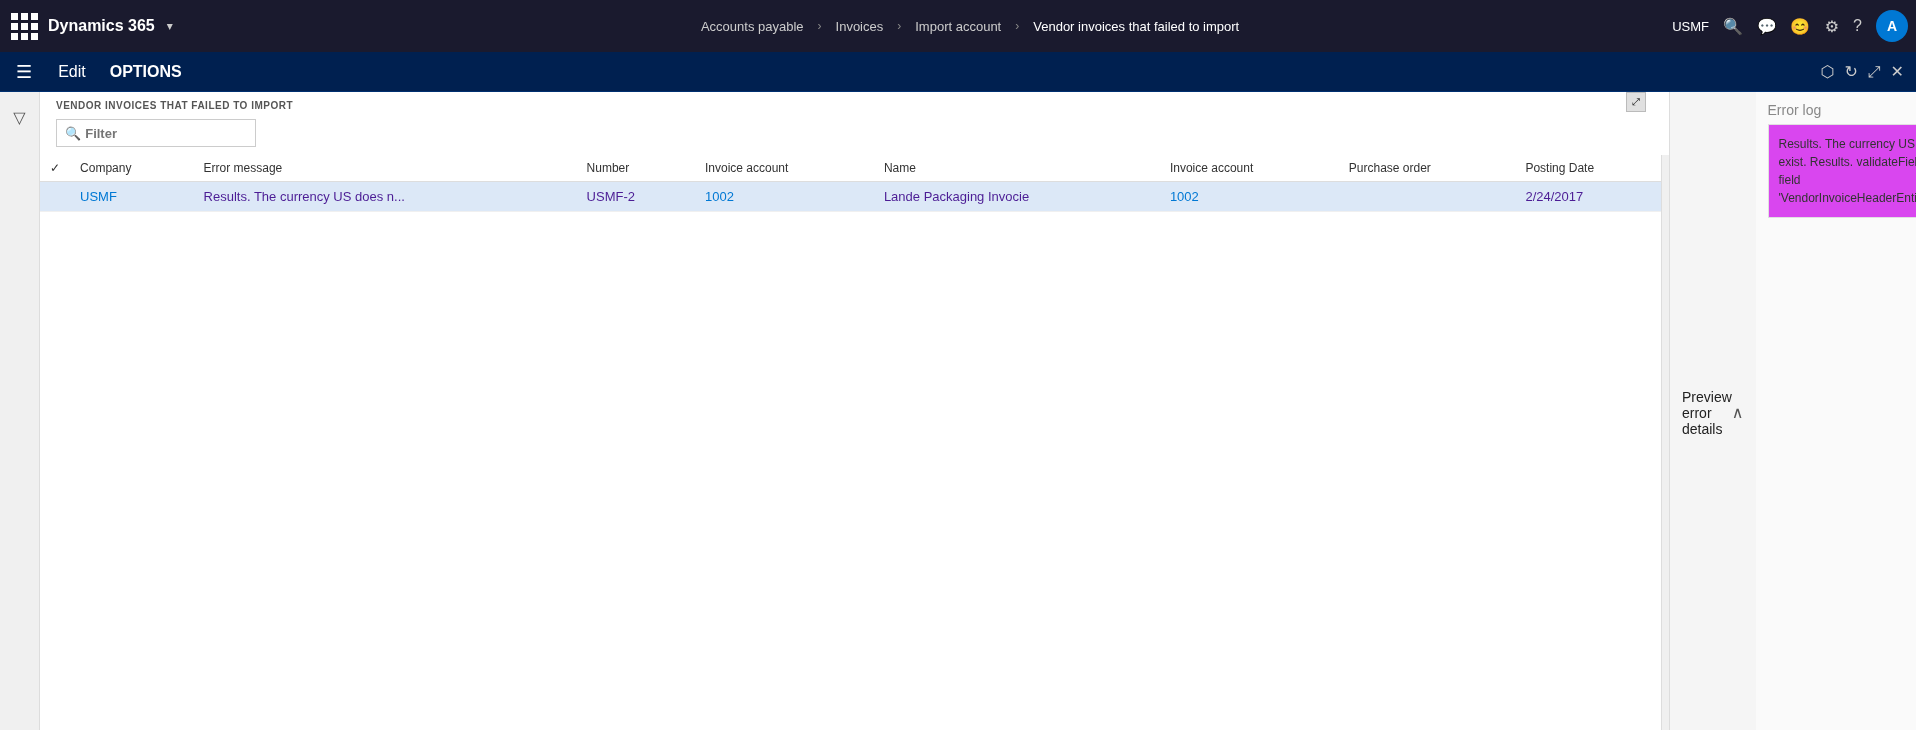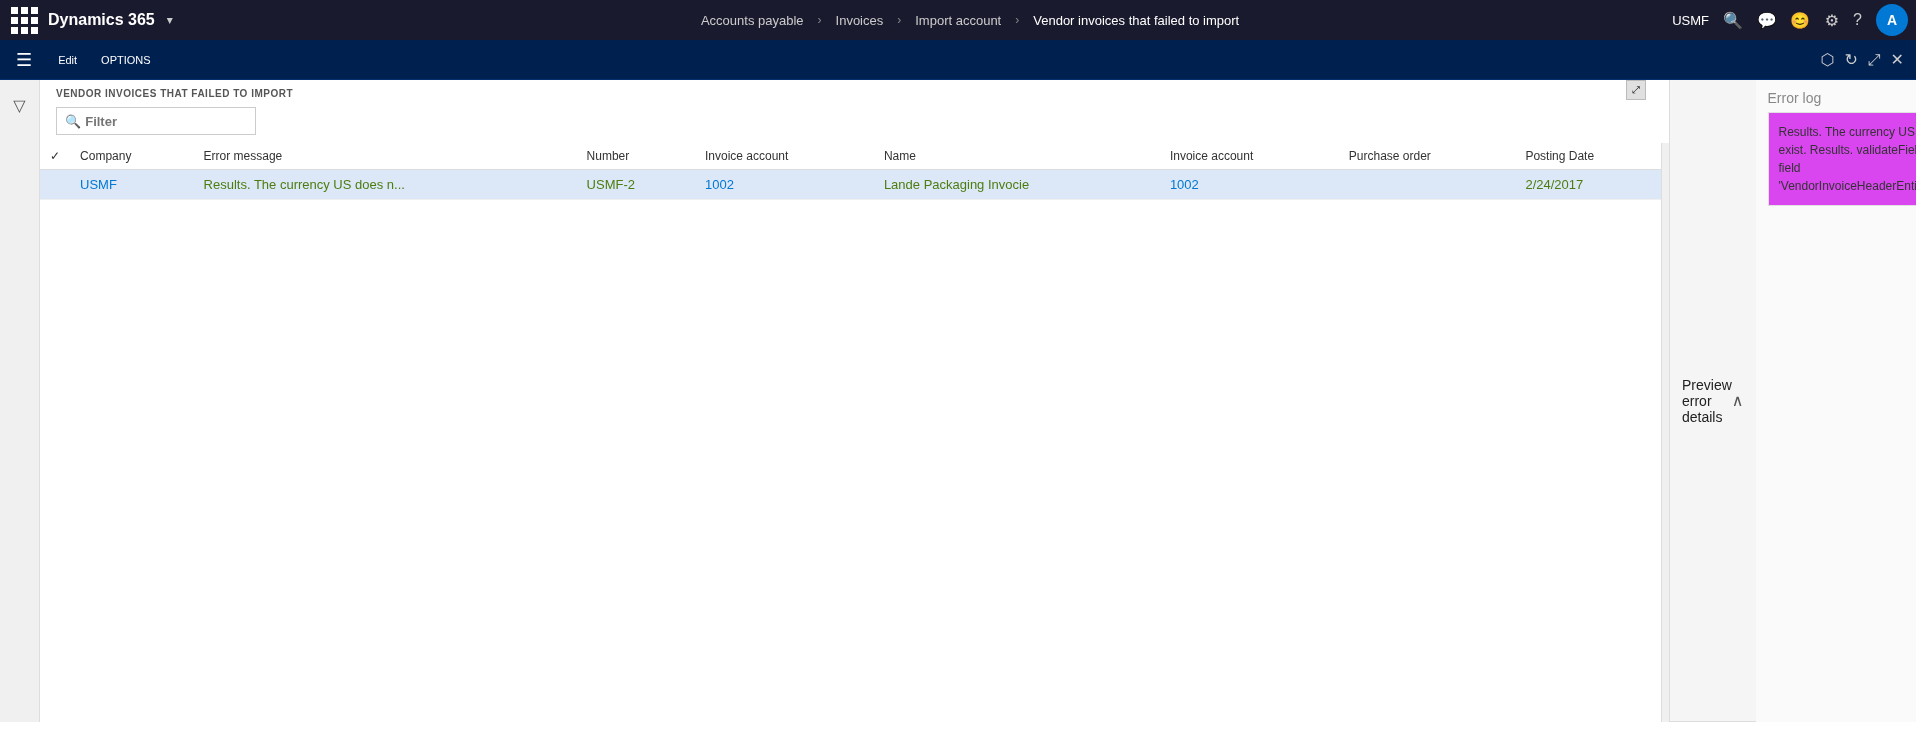--- a/index.html
+++ b/index.html
@@ -3,21 +3,21 @@
   <meta charset="utf-8">
   <style>
     * { box-sizing: border-box; margin: 0; padding: 0; }
     body { font-family: 'Segoe UI', sans-serif; font-size: 13px; background: #fff; overflow: hidden; }
 
     
     .top-nav {
       display: flex;
       align-items: center;
       background: #1a1a2e;
-      height: 40px;
+      height: 52px;
       color: #fff;
       padding: 0 8px;
       text-align: center;
     }
     .top-nav-left {
       display: flex;
       align-items: center;
       gap: 8px;
       min-width: 260px;
     }
@@ -74,21 +74,21 @@
       height: 40px;
       padding: 0 12px;
       gap: 4px;
       border-bottom: 1px solid #003070;
     }
     .hamburger-icon {
       color: #fff; font-size: 18px; cursor: pointer; margin-right: 8px;
       padding: 4px;
     }
     .toolbar-btn {
-      color: #fff; font-size: 11px; padding: 4px 10px; cursor: pointer;
+      color: #fff; font-size: 16px; padding: 4px 10px; cursor: pointer;
       border: none; background: transparent;
       font-family: 'Segoe UI', sans-serif;
     }
     .toolbar-right-icons {
       display: flex; align-items: center; gap: 10px; margin-left: auto;
     }
     .toolbar-right-icons span {
       color: #ccc; font-size: 16px; cursor: pointer;
     }
 
@@ -170,21 +170,21 @@
     .data-table tbody tr {
       border-bottom: 1px solid #f0f0f0;
       cursor: pointer;
     }
     .data-table tbody tr.selected {
       background: #dce8f7;
     }
     .data-table tbody td {
       padding: 7px 10px;
       white-space: nowrap;
-      color: #4d7c0f;
+      color: #4c1d95;
     }
     .data-table tbody td.link-cell { color: #0078d4; }
     .table-container {
       flex: 1;
       overflow: auto;
       position: relative;
     }
 
     
     .preview-panel {
@@ -278,21 +278,21 @@
     <span class="nav-icon">😊</span>
     <span class="nav-icon">⚙</span>
     <span class="nav-icon">?</span>
     <div class="avatar">A</div>
   </div>
 </div>
 
 <div class="toolbar">
   <span class="hamburger-icon">☰</span>
   <button class="toolbar-btn">Edit</button>
-  <button class="toolbar-btn" style="font-weight:400;">OPTIONS</button>
+  <button class="toolbar-btn" style="font-weight:700;">OPTIONS</button>
   <div class="toolbar-right-icons">
     <span style="color:#ccc;font-size:16px;">⬡</span>
     <span style="color:#ccc;font-size:16px;">↻</span>
     <span style="color:#ccc;font-size:16px;">⤢</span>
     <span style="color:#ccc;font-size:16px;">✕</span>
   </div>
 </div>
 
 <div class="main-content">
 

